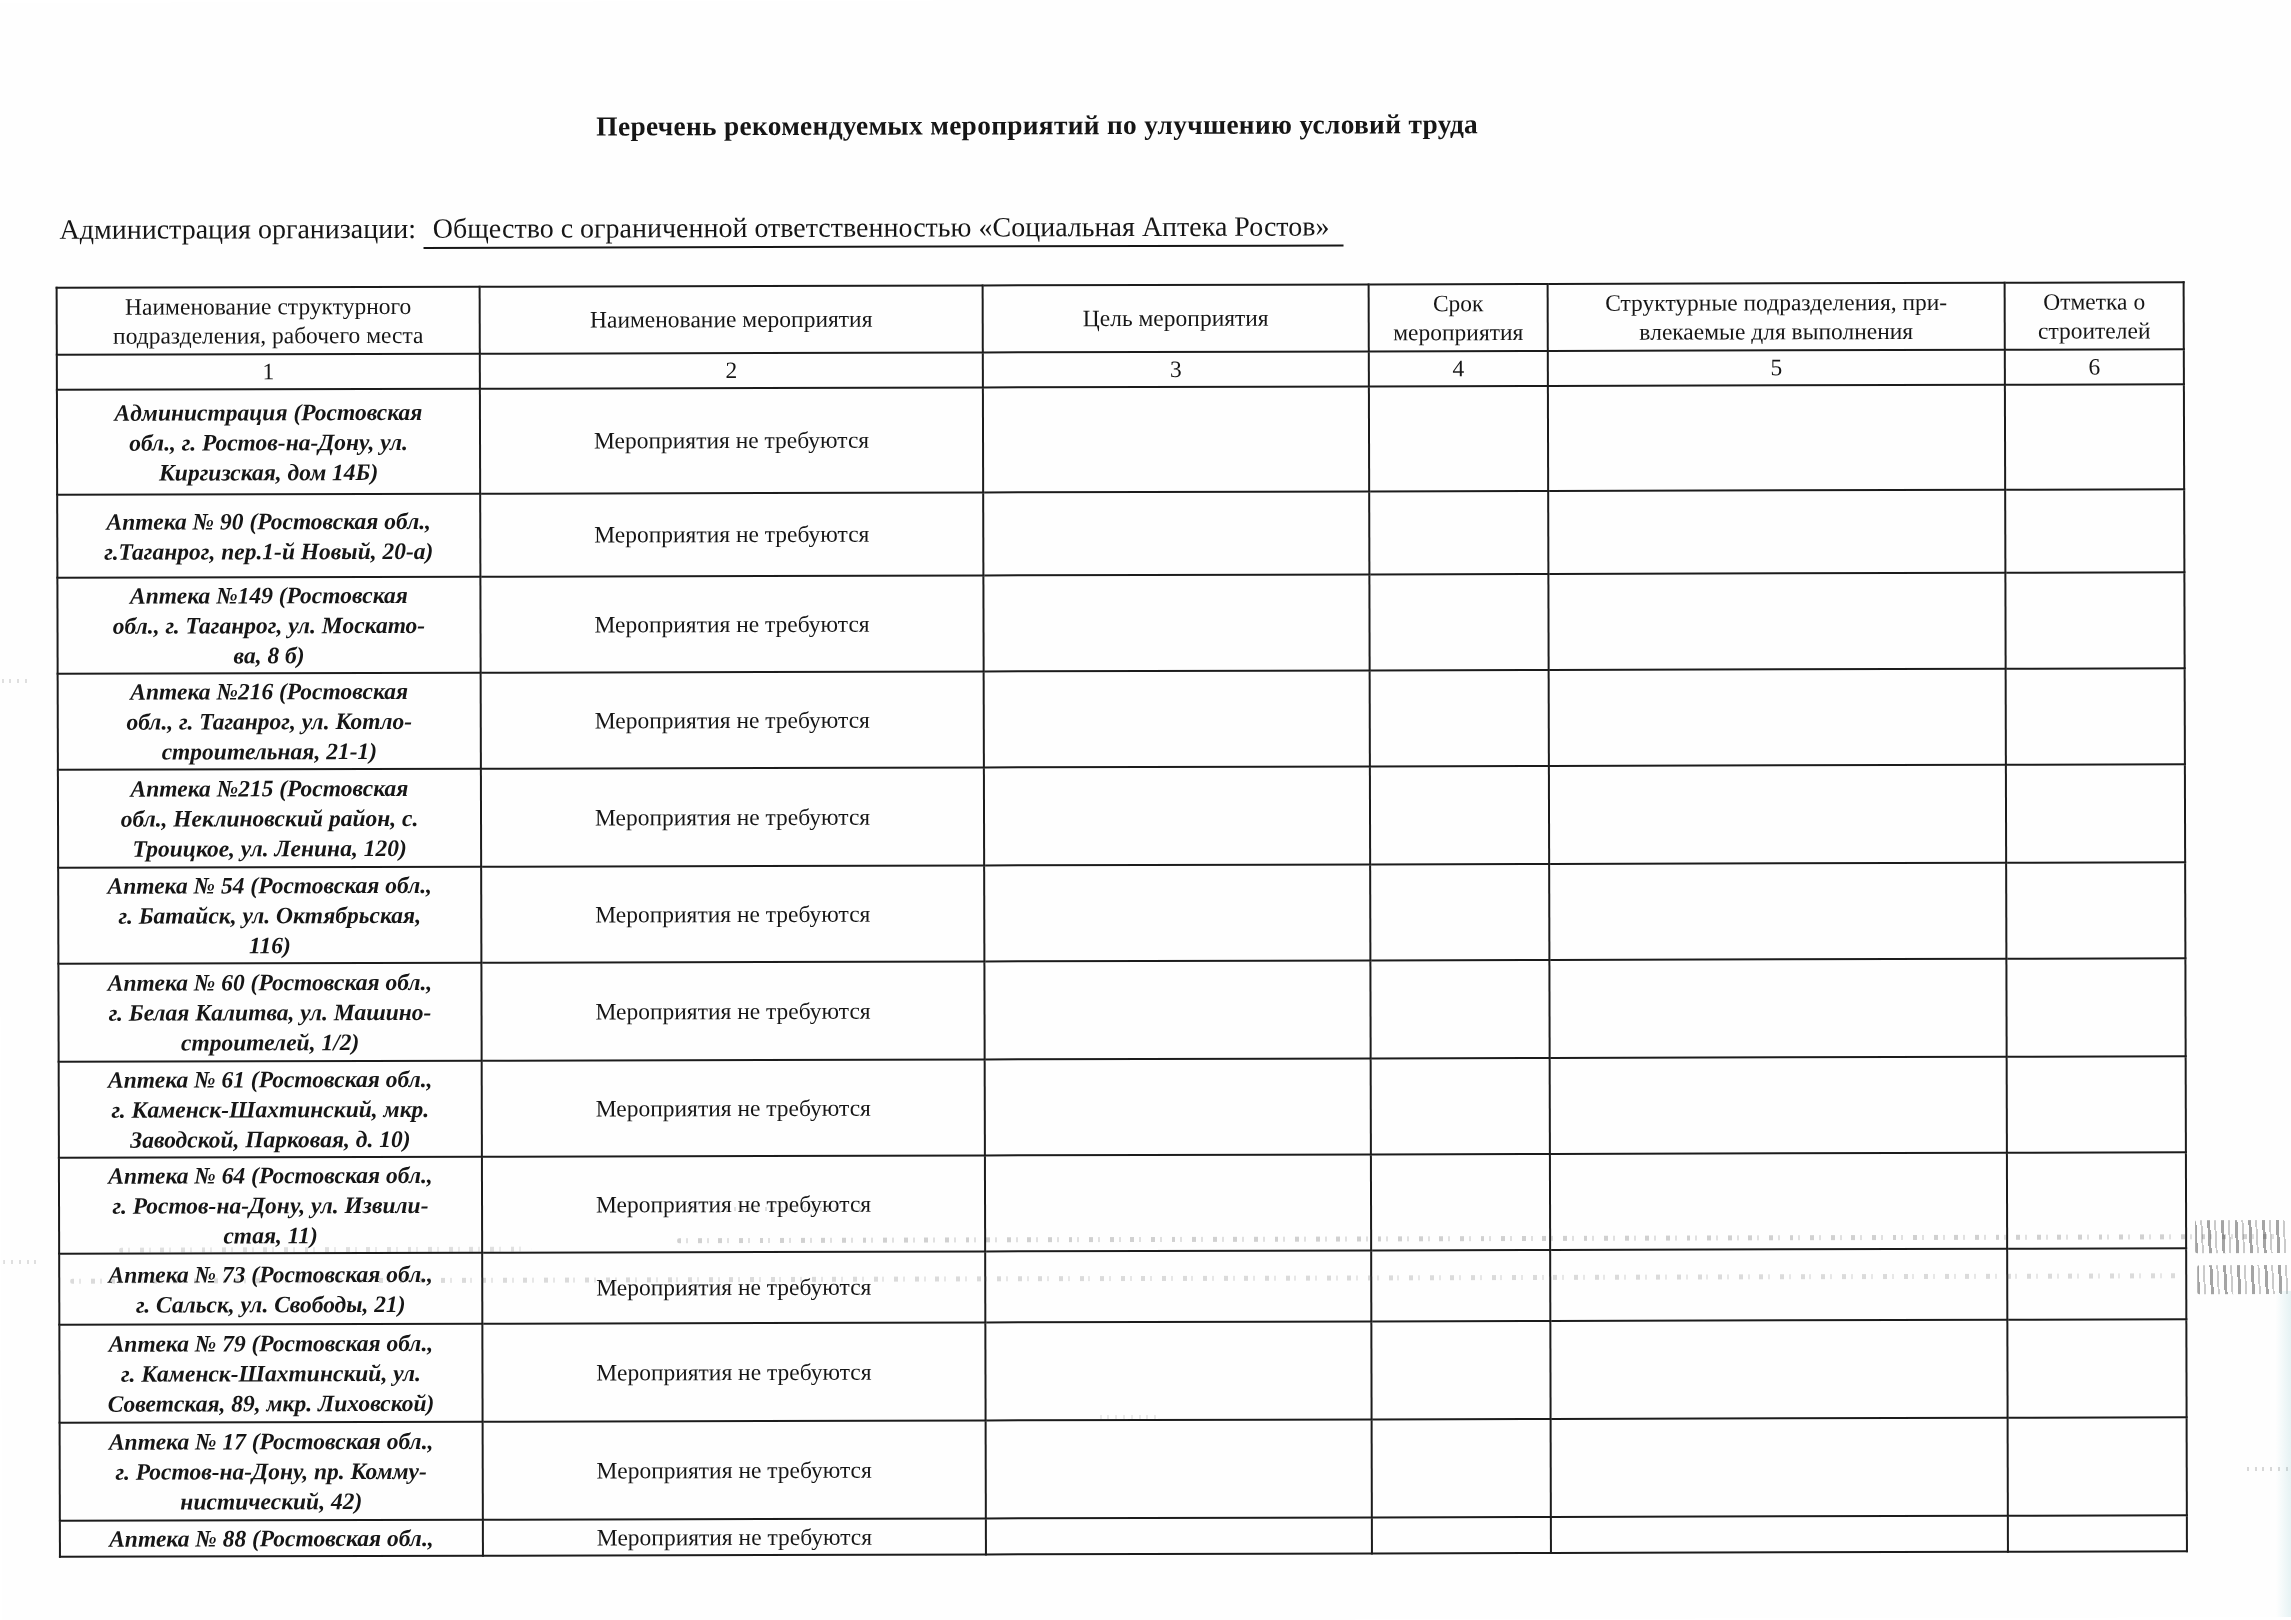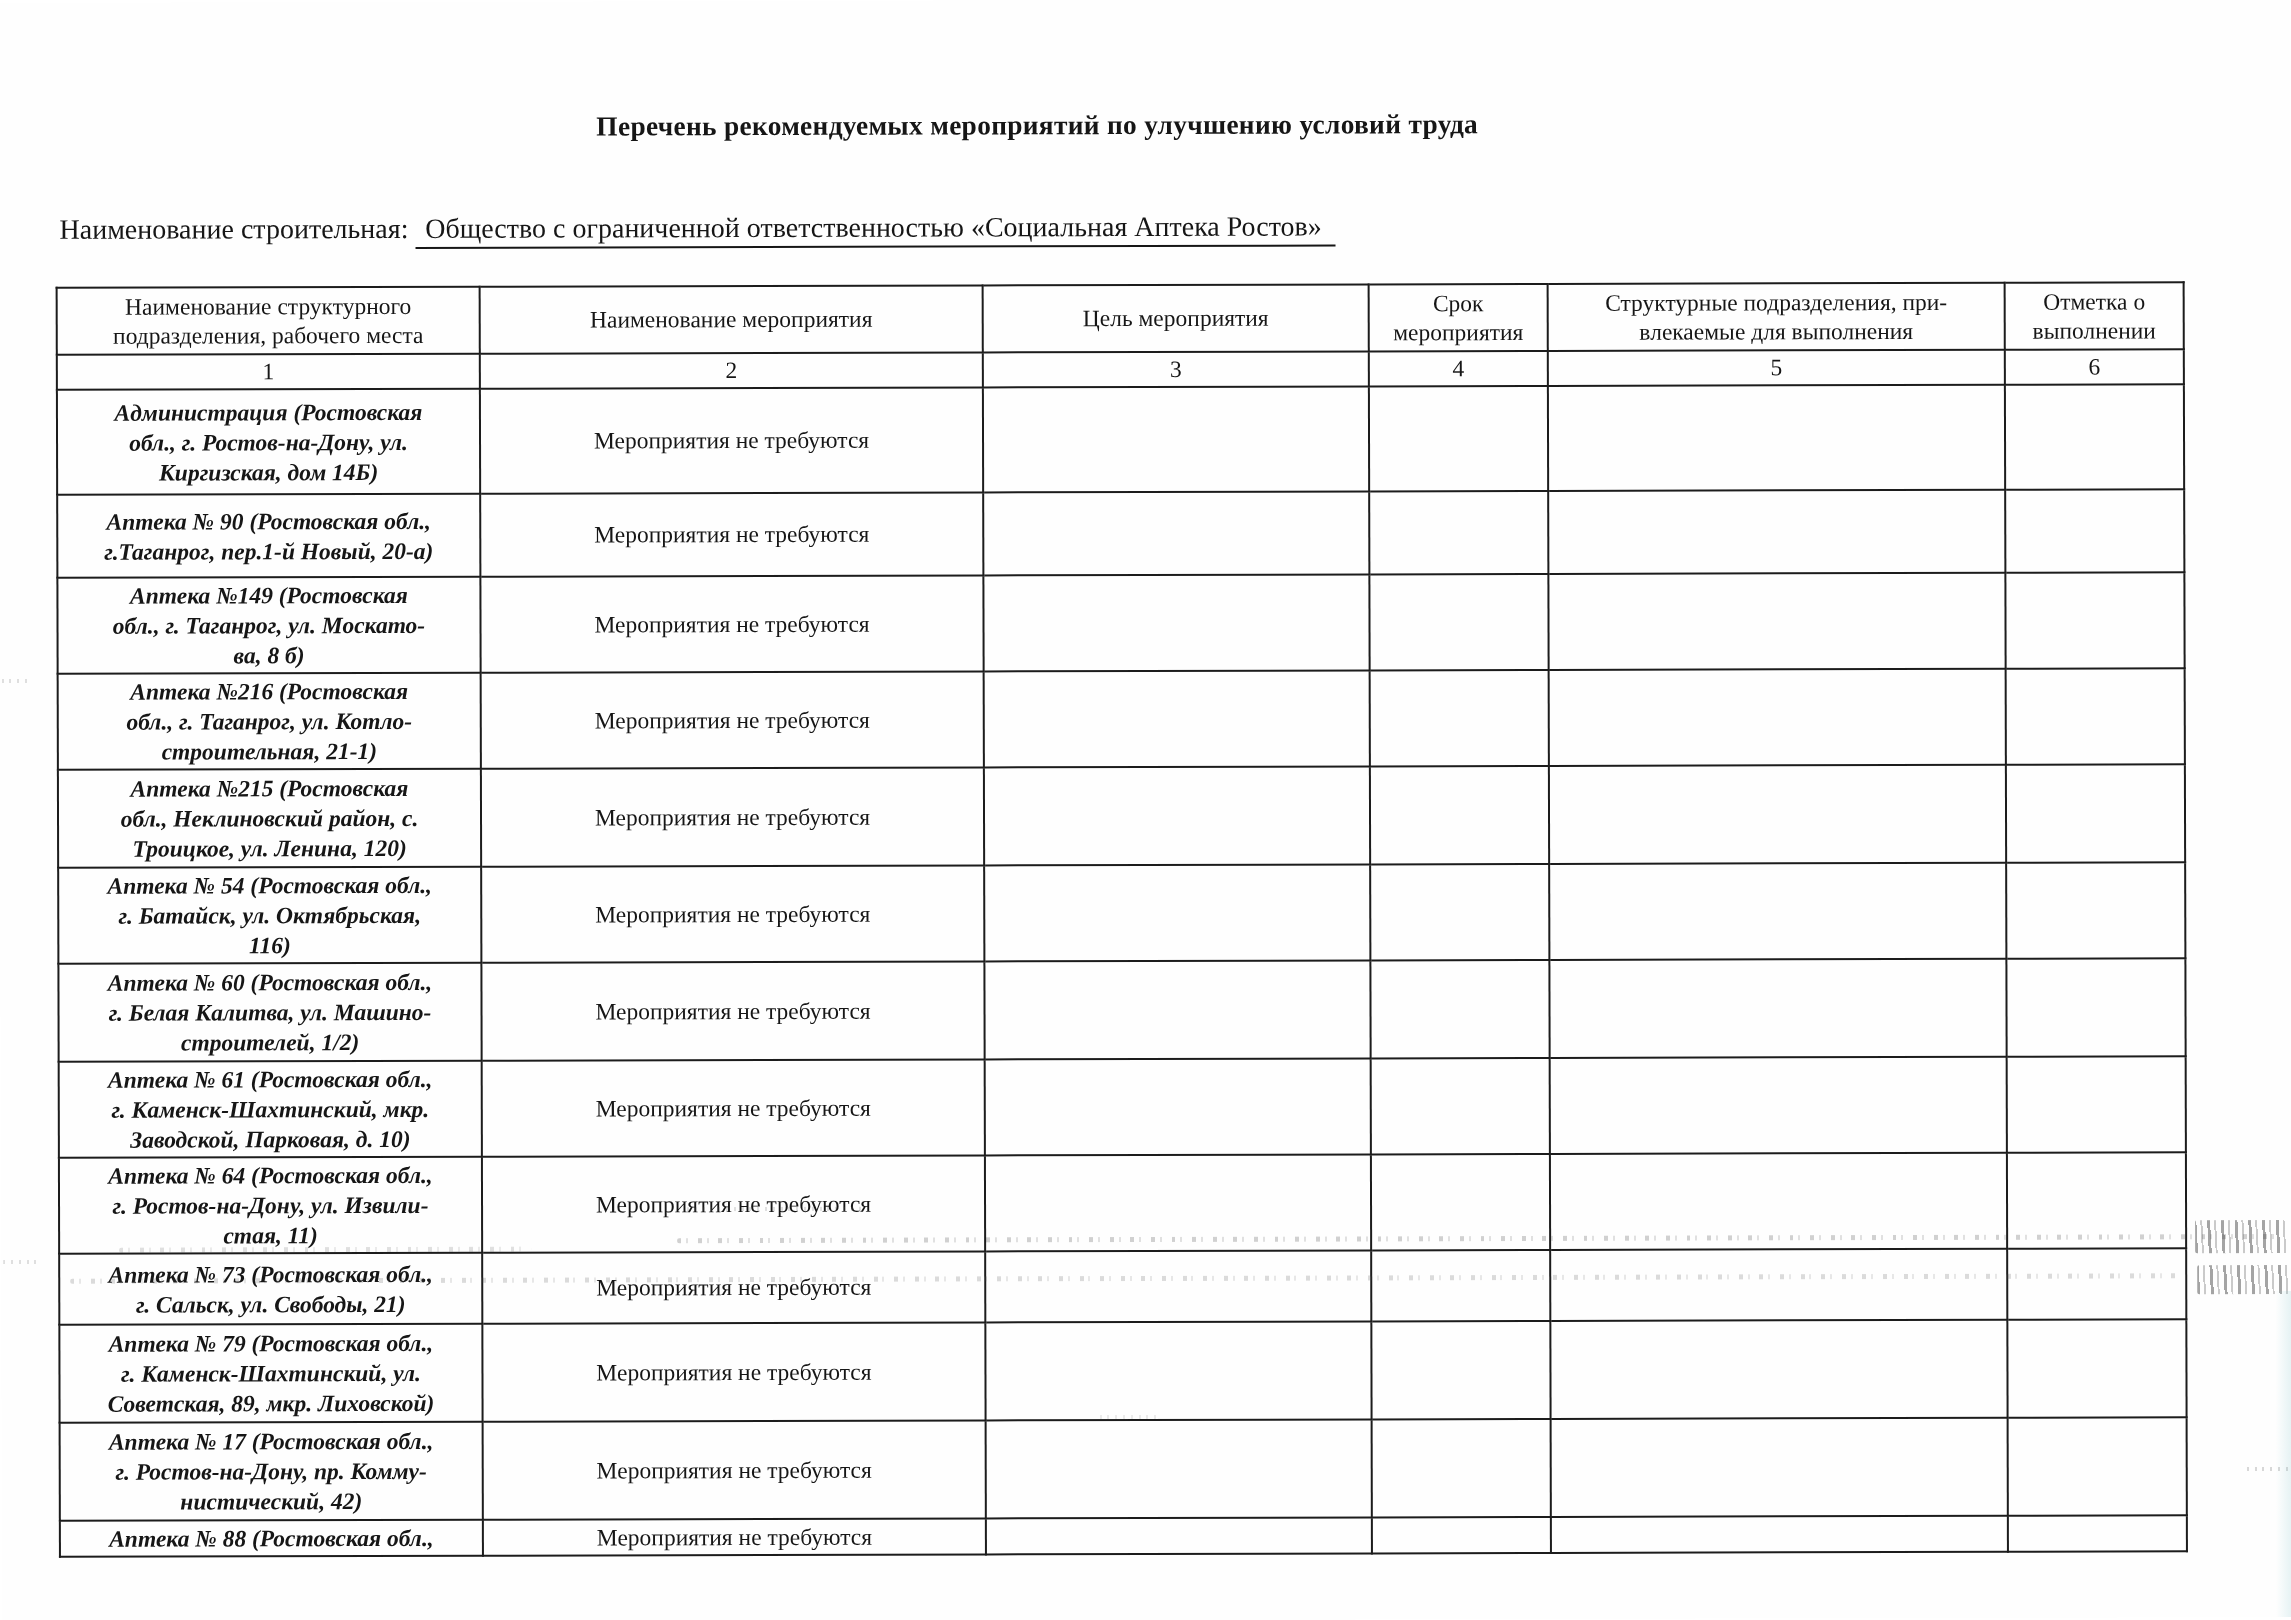--- a/index.html
+++ b/index.html
@@ -119,21 +119,21 @@
   }
 </style>
 </head>
 <body>
 
 <div class="scan-page">
 
   <div class="doc-title">Перечень рекомендуемых мероприятий по улучшению условий труда</div>
 
   <div class="org-line">
-    <span>Наименование строительная:</span>
+    <span>Администрация организации:</span>
     <span class="org-value">Общество с ограниченной ответственностью «Социальная Аптека Ростов»</span>
   </div>
 
   <table class="doc-table">
     <colgroup>
       <col style="width:423px">
       <col style="width:503px">
       <col style="width:386px">
       <col style="width:179px">
       <col style="width:457px">
@@ -143,21 +143,21 @@
       <tr class="header-row">
         <th>Наименование структурного
 подразделения, рабочего места</th>
         <th>Наименование мероприятия</th>
         <th>Цель мероприятия</th>
         <th>Срок
 мероприятия</th>
         <th>Структурные подразделения, при-
 влекаемые для выполнения</th>
         <th>Отметка о
-выполнении</th>
+строителей</th>
       </tr>
       <tr class="numbers-row">
         <th>1</th>
         <th>2</th>
         <th>3</th>
         <th>4</th>
         <th>5</th>
         <th>6</th>
       </tr>
     </thead>

